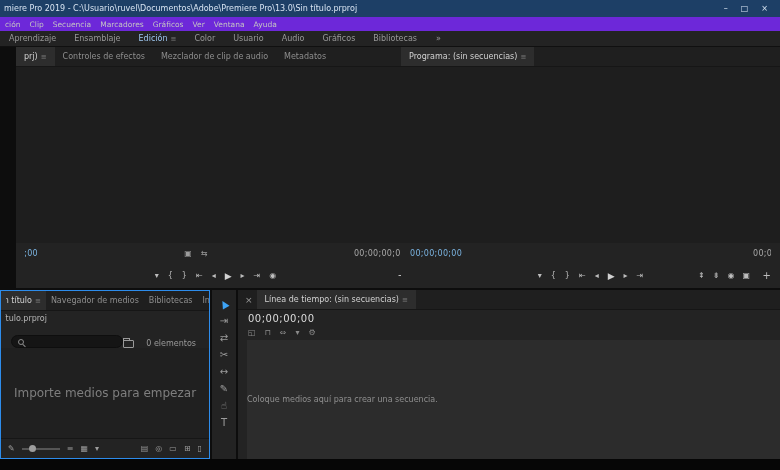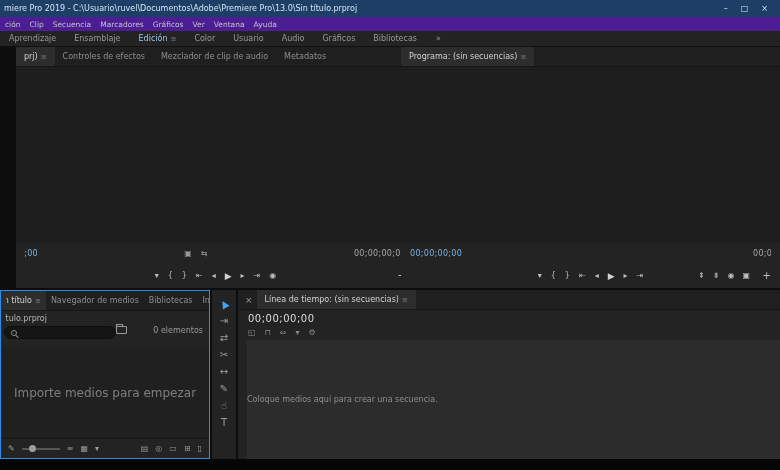--- a/index.html
+++ b/index.html
@@ -5,21 +5,21 @@
   * { margin:0; padding:0; box-sizing:border-box; }
   html,body { width:780px; height:470px; overflow:hidden; }
   body { background:#0d0d0d; font-family:"DejaVu Sans", sans-serif; color:#c8c8c8; }
 
   
   .titlebar { height:17px; background:#1d3f66; display:flex; align-items:center; padding:0 4px; }
   .titlebar-title { flex:1; font-size:8px; color:#d8e4f2; white-space:nowrap; overflow:hidden; }
   .win-btns { display:flex; gap:13px; font-size:8px; color:#d8e4f2; padding:0 8px; }
   .win-btns span { cursor:default; }
 
-  .menubar { height:14px; background:#4c1d95; display:flex; align-items:center; gap:9px; padding:0 5px; font-size:7.5px; color:#c4c4c4; }
+  .menubar { height:14px; background:#6d28d9; display:flex; align-items:center; gap:9px; padding:0 5px; font-size:7.5px; color:#c4c4c4; }
 
   .workspacebar { height:16px; background:#232323; display:flex; align-items:center; font-size:8px; color:#989898; border-bottom:1px solid #101010; }
   .ws-tab { padding:0 9px; display:flex; align-items:center; gap:3px; height:100%; }
   .ws-tab.active { color:#9ec7f0; }
   .ws-overflow { padding:0 10px; color:#9a9a9a; }
   .pmenu { color:#7d7d7d; font-size:7px; }
 
   
   .main { position:relative; width:780px; height:412px; background:#0d0d0d; }
   .panel { position:absolute; background:#232323; display:flex; flex-direction:column; overflow:hidden; }
@@ -50,21 +50,21 @@
   .t-icons .play { font-size:9px; color:#d2d2d2; }
   .t-plus { position:absolute; right:9px; color:#bdbdbd; font-size:10px; }
   .t-extras { position:absolute; right:30px; display:flex; gap:8px; font-size:8px; color:#bdbdbd; }
 
   
   #project-panel .tab { padding:0 5px; }
   .clip-tail { display:inline-flex; overflow:hidden; justify-content:flex-end; }
   .clip-tail > span { white-space:nowrap; }
   .w26 { width:26px; } .w42 { width:42px; }
   .p-name-row { height:15px; display:flex; align-items:center; padding:0 4px; font-size:8px; color:#b5b5b5; flex-shrink:0; }
-  .p-filter-row { height:22px; display:flex; align-items:flex-start; padding:0 3px; font-size:8px; flex-shrink:0; }
+  .p-filter-row { height:22px; display:flex; align-items:flex-end; padding:0 10px; font-size:8px; flex-shrink:0; }
   .search-box { width:112px; height:13px; background:#151515; border:1px solid #0e0e0e; border-radius:7px; display:flex; align-items:center; gap:4px; padding:0 6px; }
   .search-box input { flex:1; min-width:0; background:transparent; border:none; outline:none; color:#cccccc; font-size:8px; font-family:inherit; }
   .search-glyph { width:6px; height:6px; border:1px solid #8a8a8a; border-radius:50%; position:relative; flex-shrink:0; }
   .search-glyph::after { content:""; position:absolute; right:-3px; bottom:-2px; width:4px; height:1px; background:#8a8a8a; transform:rotate(45deg); }
   .folder-glyph { width:11px; height:8px; border:1px solid #9a9a9a; border-radius:1px; position:relative; flex-shrink:0; }
   .folder-glyph::before { content:""; position:absolute; top:-3px; left:-1px; width:5px; height:2px; border:1px solid #9a9a9a; border-bottom:none; }
   .p-count { margin-left:auto; color:#9a9a9a; padding-right:3px; }
   .p-body { flex:1; display:flex; align-items:center; justify-content:center; background:#202020; }
   .p-empty { font-size:12px; color:#7e7e7e; }
   .p-footer { height:20px; border-top:1px solid #161616; display:flex; align-items:center; gap:7px; padding:0 7px; font-size:8px; color:#9d9d9d; background:#232323; flex-shrink:0; }

